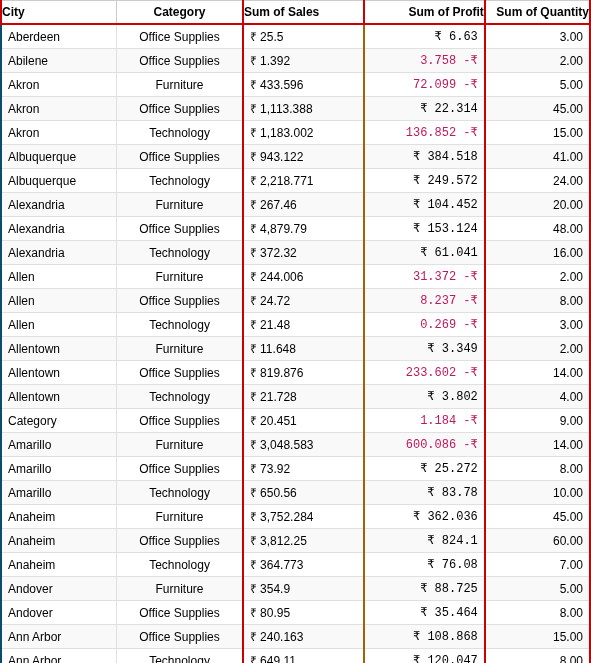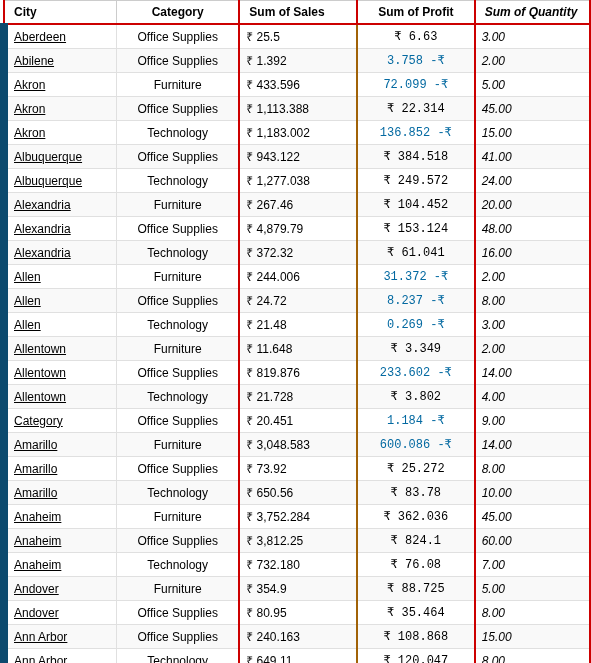--- a/index.html
+++ b/index.html
@@ -10,21 +10,21 @@
       width: 591px;
     }
     table {
       width: 100%;
       border-collapse: collapse;
     }
     thead tr th {
       background: #fff;
       font-weight: bold;
       text-align: center;
-      padding: 4px 9px;
+      padding: 4px 0;
       border: 1px solid #ccc;
       border-bottom: 2px solid #c00;
       white-space: nowrap;
     }
     thead tr th:first-child {
       border-left: 2px solid #c00;
     }
     thead tr th:nth-child(3) {
       border-left: 2px solid #c00;
       border-right: 2px solid #c00;
@@ -37,22 +37,21 @@
       border-right: 2px solid #c00;
     }
 
     tbody tr td {
       padding: 3px 6px;
       border: 1px solid #e0e0e0;
       text-align: center;
       white-space: nowrap;
     }
     tbody tr td:first-child {
-      border-left: 8px solid #0c4a6e;
-      text-decoration: underline;
+      border-left: 2px solid #0c4a6e;
     }
     tbody tr td:nth-child(3) {
       border-left: 2px solid #c00;
       border-right: 2px solid #a16207;
     }
     tbody tr td:nth-child(4) {
       border-left: 2px solid #c00;
       border-right: 2px solid #c00;
       font-family: Liberation Mono, monospace;
     }
@@ -63,24 +62,24 @@
     tbody tr:nth-child(even) {
       background: #f9f9f9;
     }
     tbody tr:nth-child(odd) {
       background: #fff;
     }
 
     .col-city { width: 110px; text-align: left; }
     .col-cat  { width: 120px; text-align: center; }
     .col-sales { width: 115px; text-align: left; }
-    .col-profit { width: 115px; }
-    .col-qty { width: 100px; text-align: left; font-style: italic; }
-
-    .negative { color: #0369a1; }
+    .col-profit { width: 115px; text-align: right; }
+    .col-qty { width: 100px; text-align: right; }
+
+    .negative { color: #be185d; }
     .table-wrapper {
       position: relative;
       width: 591px;
     }
   </style>
 </head>
 <body>
 
 <div class="table-wrapper">
   <table>
@@ -132,21 +131,21 @@
         <tr>
           <td class="col-city">Albuquerque</td>
           <td class="col-cat">Office Supplies</td>
           <td class="col-sales">₹ 943.122</td>
           <td class="col-profit">₹ 384.518</td>
           <td class="col-qty">41.00</td>
         </tr>
         <tr>
           <td class="col-city">Albuquerque</td>
           <td class="col-cat">Technology</td>
-          <td class="col-sales">₹ 1,277.038</td>
+          <td class="col-sales">₹ 2,218.771</td>
           <td class="col-profit">₹ 249.572</td>
           <td class="col-qty">24.00</td>
         </tr>
         <tr>
           <td class="col-city">Alexandria</td>
           <td class="col-cat">Furniture</td>
           <td class="col-sales">₹ 267.46</td>
           <td class="col-profit">₹ 104.452</td>
           <td class="col-qty">20.00</td>
         </tr>
@@ -244,21 +243,21 @@
         <tr>
           <td class="col-city">Anaheim</td>
           <td class="col-cat">Office Supplies</td>
           <td class="col-sales">₹ 3,812.25</td>
           <td class="col-profit">₹ 824.1</td>
           <td class="col-qty">60.00</td>
         </tr>
         <tr>
           <td class="col-city">Anaheim</td>
           <td class="col-cat">Technology</td>
-          <td class="col-sales">₹ 732.180</td>
+          <td class="col-sales">₹ 364.773</td>
           <td class="col-profit">₹ 76.08</td>
           <td class="col-qty">7.00</td>
         </tr>
         <tr>
           <td class="col-city">Andover</td>
           <td class="col-cat">Furniture</td>
           <td class="col-sales">₹ 354.9</td>
           <td class="col-profit">₹ 88.725</td>
           <td class="col-qty">5.00</td>
         </tr>

